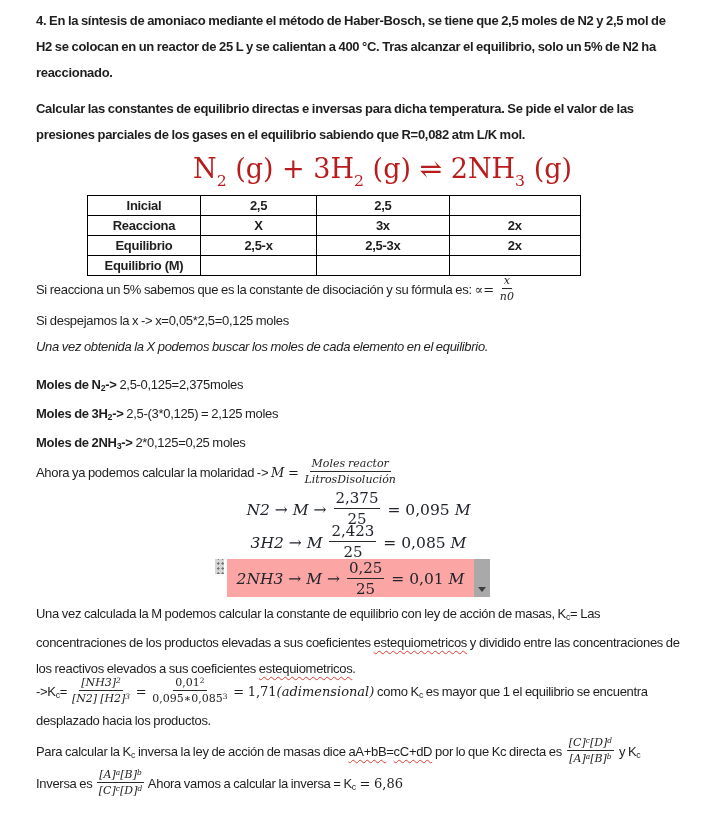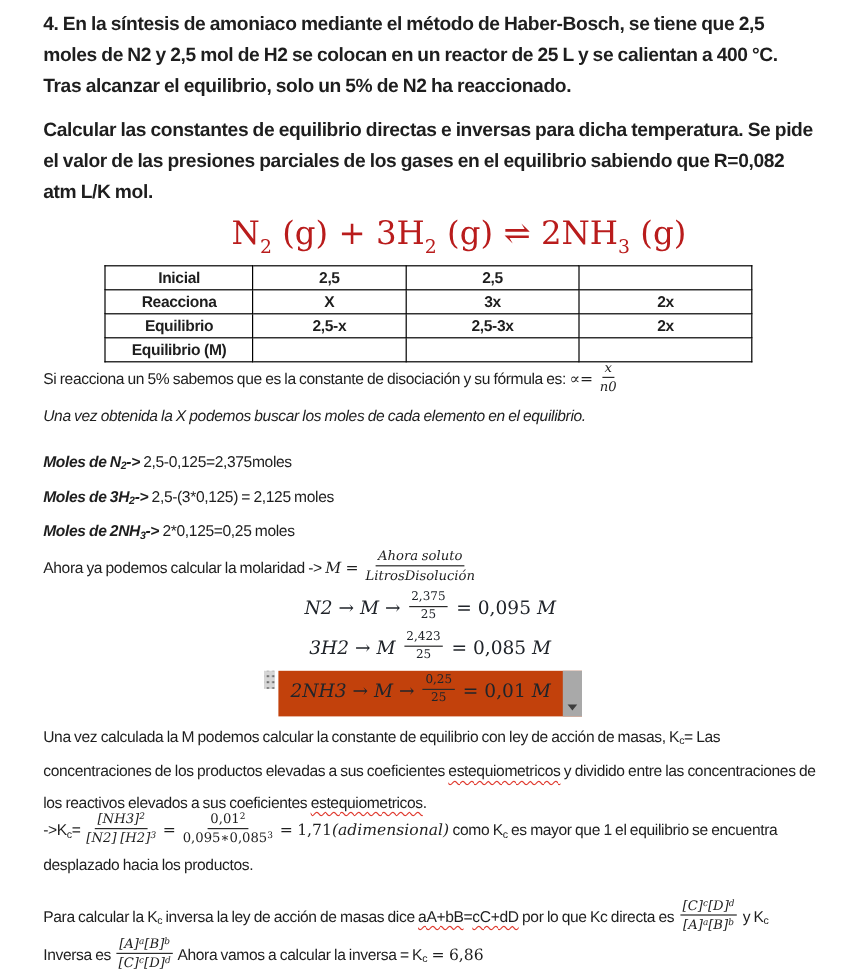--- a/index.html
+++ b/index.html
@@ -4,69 +4,69 @@
 <style>
   html,body{margin:0;padding:0;}
   body{
     width:705px;height:813px;overflow:hidden;background:#ffffff;
     font-family:"Liberation Sans",sans-serif;color:#1e1e1e;
     box-sizing:border-box;
   }
   .content{padding:8px 24px 0 36px;}
 
   
-  .para{font-size:16px;line-height:26px;letter-spacing:-0.3px;word-spacing:-0.5px;margin:0;}
+  .para{font-size:13px;line-height:26px;letter-spacing:-0.3px;word-spacing:-0.5px;margin:0;}
   .bold{font-weight:700;}
   .gap10{margin-top:10px;}
   .gap12{margin-top:12px;}
   .gap16{margin-top:16px;font-style:italic;}
 
   
   .reaction{
     font-family:"DejaVu Serif","DejaVu Sans",serif;font-size:27px;color:#b91c1c;
     text-align:center;margin:0 0 0 48px;height:42px;line-height:42px;letter-spacing:0;
   }
   .reaction .seg-sub{font-size:58%;vertical-align:-18%;}
 
   
-  .ice-table{border-collapse:collapse;table-layout:fixed;width:540px;margin:5px 0 0 51px;}
+  .ice-table{border-collapse:collapse;table-layout:fixed;width:494px;margin:5px 0 0 51px;}
   .ice-table td{
     border:1.5px solid #000;font-weight:700;font-size:13px;letter-spacing:-0.3px;
     text-align:center;height:19px;line-height:16px;padding:0 3px;overflow:hidden;white-space:nowrap;
   }
 
   
   .rich-line{font-size:13px;line-height:26px;letter-spacing:-0.3px;word-spacing:-0.5px;margin:0;}
-  .seg-b{font-weight:700;font-style:italic;}
+  .seg-b{font-weight:700;}
   .seg-i{font-family:"DejaVu Serif",serif;font-style:italic;letter-spacing:0;}
   .seg-m{font-family:"DejaVu Serif",serif;letter-spacing:0;}
   .seg-sub{font-size:0.68em;vertical-align:-0.22em;}
   .seg-sup{font-size:0.68em;vertical-align:0.45em;}
   .seg-sq{text-decoration:underline;text-decoration-style:wavy;text-decoration-color:#e03c31;text-decoration-thickness:1px;text-underline-offset:3px;}
 
   
   .frac{
     display:inline-flex;flex-direction:column;align-items:center;vertical-align:middle;
     font-family:"DejaVu Serif",serif;font-size:11px;line-height:1.2;text-align:center;
     margin:0 2px;transform:translateY(-2px);letter-spacing:0;
   }
   .frac .num{border-bottom:1px solid #2a2a2a;padding:0 2px 1px;white-space:nowrap;}
   .frac .den{padding-top:1px;white-space:nowrap;}
 
   
   .display-eq{
     font-family:"DejaVu Serif",serif;font-size:15.5px;color:#20242a;
     text-align:center;height:33px;line-height:33px;letter-spacing:0;margin:0;
   }
-  .display-eq .frac{font-size:10px;}
+  .display-eq .frac{font-size:15px;}
 
   
   .eq-select-row{position:relative;text-align:center;margin-top:2px;height:38px;}
   .eq-selected{
-    position:relative;display:inline-block;background:#c2410c;
+    position:relative;display:inline-block;background:#fca5a5;
     padding:2px 26px 2px 10px;height:34px;line-height:34px;
   }
   .eq-handle{
     position:absolute;left:-12px;top:0;width:9px;height:15px;background:#d6d6d6;
     background-image:radial-gradient(circle,#6f6f6f 1px,rgba(0,0,0,0) 1.3px);
     background-size:4.5px 5px;background-position:1px 2px;
     cursor:move;
   }
   .eq-dropdown{
     position:absolute;right:0;top:0;bottom:0;width:16px;background:#a9a9a9;cursor:pointer;
@@ -122,31 +122,32 @@
           <td></td>
           <td></td>
         </tr>
       </tbody>
   </table>
 
   <p class="rich-line tall-line gap12">Si reacciona un 5% sabemos que es la constante de disociación y su fórmula es: <span class="seg-m">∝= </span><span class="frac">
         <span class="num"><span class="seg-i">x</span></span>
         <span class="den"><span class="seg-i">n0</span></span>
       </span></p>
+  <p class="rich-line">Si despejamos la x -&gt; x=0,05*2,5=0,125 moles</p>
 
   <p class="rich-line gap16">Una vez obtenida la X podemos buscar los moles de cada elemento en el equilibrio.</p>
 
   <div class="gap12">
     <p class="rich-line"><span class="seg-b">Moles de N<span class="seg-sub">2</span>-&gt; </span>2,5-0,125=2,375moles</p>
     <p class="rich-line"><span class="seg-b">Moles de 3H<span class="seg-sub">2</span>-&gt; </span>2,5-(3*0,125) = 2,125 moles</p>
     <p class="rich-line"><span class="seg-b">Moles de 2NH<span class="seg-sub">3</span>-&gt; </span>2*0,125=0,25 moles</p>
   </div>
 
   <p class="rich-line tall-line gap12">Ahora ya podemos calcular la molaridad -&gt; <span class="seg-i">M</span><span class="seg-m"> = </span><span class="frac">
-        <span class="num"><span class="seg-i">Ahora soluto</span></span>
+        <span class="num"><span class="seg-i">Moles reactor</span></span>
         <span class="den"><span class="seg-i">LitrosDisolución</span></span>
       </span></p>
 
   <div class="display-eq"><span class="seg-i">N2 </span><span class="seg-m">→ </span><span class="seg-i">M </span><span class="seg-m">→ </span><span class="frac">
         <span class="num"><span class="seg-m">2,375</span></span>
         <span class="den"><span class="seg-m">25</span></span>
       </span><span class="seg-m"> = 0,095 </span><span class="seg-i">M</span></div>
   <div class="display-eq"><span class="seg-i">3H2 </span><span class="seg-m">→ </span><span class="seg-i">M </span><span class="frac">
         <span class="num"><span class="seg-m">2,423</span></span>
         <span class="den"><span class="seg-m">25</span></span>
@@ -168,21 +169,21 @@
   <p class="rich-line" style="margin-top:4px;">Una vez calculada la M podemos calcular la constante de equilibrio con ley de acción de masas, K<span class="seg-sub">c</span>= Las concentraciones de los productos elevadas a sus coeficientes <span class="seg-sq">estequiometricos</span> y dividido entre las concentraciones de los reactivos elevados a sus coeficientes <span class="seg-sq">estequiometricos</span>.</p>
   <p class="rich-line tall-line pull-up" style="margin-top:-4px;">-&gt;K<span class="seg-sub">c</span>= <span class="frac">
         <span class="num"><span class="seg-i">[NH3]<span class="seg-sup">2</span></span></span>
         <span class="den"><span class="seg-i">[N2] [H2]<span class="seg-sup">3</span></span></span>
       </span><span class="seg-m"> = </span><span class="frac">
         <span class="num"><span class="seg-m">0,01<span class="seg-sup">2</span></span></span>
         <span class="den"><span class="seg-m">0,095∗0,085<span class="seg-sup">3</span></span></span>
       </span><span class="seg-m"> = 1,71</span><span class="seg-i">(adimensional)</span> como K<span class="seg-sub">c</span> es mayor que 1 el equilibrio se encuentra</p>
   <p class="rich-line" style="margin-top:-2px;">desplazado hacia los productos.</p>
 
-  <p class="rich-line tall-line" style="margin-top:16px;">Para calcular la K<span class="seg-sub">c</span> inversa la ley de acción de masas dice <span class="seg-sq">aA+bB</span>=<span class="seg-sq">cC+dD</span> por lo que Kc directa es <span class="frac">
+  <p class="rich-line tall-line" style="margin-top:4px;">Para calcular la K<span class="seg-sub">c</span> inversa la ley de acción de masas dice <span class="seg-sq">aA+bB</span>=<span class="seg-sq">cC+dD</span> por lo que Kc directa es <span class="frac">
         <span class="num"><span class="seg-i">[C]<span class="seg-sup">c</span>[D]<span class="seg-sup">d</span></span></span>
         <span class="den"><span class="seg-i">[A]<span class="seg-sup">a</span>[B]<span class="seg-sup">b</span></span></span>
       </span> y K<span class="seg-sub">c</span></p>
   <p class="rich-line tall-line" style="margin-top:0;">Inversa es <span class="frac">
         <span class="num"><span class="seg-i">[A]<span class="seg-sup">a</span>[B]<span class="seg-sup">b</span></span></span>
         <span class="den"><span class="seg-i">[C]<span class="seg-sup">c</span>[D]<span class="seg-sup">d</span></span></span>
       </span> Ahora vamos a calcular la inversa = K<span class="seg-sub">c</span><span class="seg-m"> </span><span class="seg-m"> = 6,86</span></p>
 
 </div>
 

